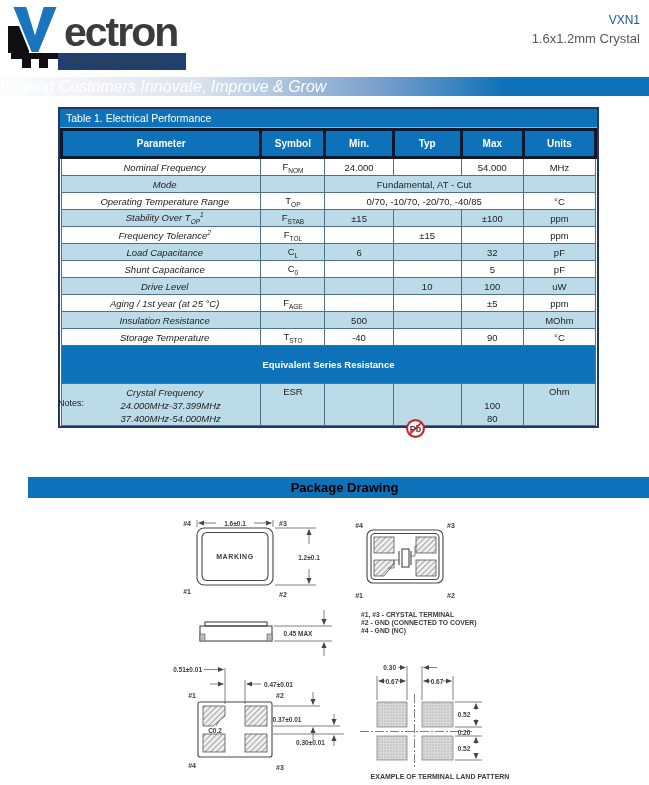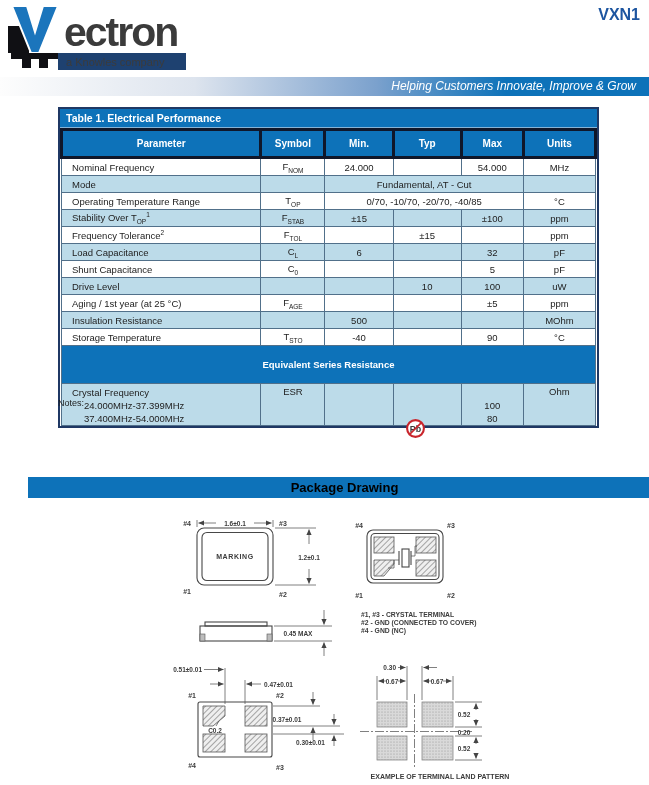--- a/index.html
+++ b/index.html
@@ -2,36 +2,36 @@
 <html style="--brand: #0d72b9; --navy: #1f3864; --lightrow: #bcdbe9; --titleblue: #1d55a0; --gray: #57585b;"><head>
 <meta charset="utf-8">
 <style>
   html,body { margin:0; padding:0; }
   .page { position:relative; width:649px; height:785px; background:#fff; overflow:hidden;
           font-family:"Liberation Sans", sans-serif; color:#222; }
 
   
   .logo { position:absolute; left:8px; top:5px; }
   .hdr-right { position:absolute; right:9px; top:5px; text-align:right; }
-  .hdr-product { font-size:16px; font-weight:bold; color:var(--titleblue,#1d55a0); line-height:19px; }
+  .hdr-product { font-size:12px; font-weight:normal; color:var(--titleblue,#1d55a0); line-height:19px;margin-top:6px; }
   .hdr-sub { font-size:13px; font-weight:500; color:var(--gray,#57585b); line-height:17px; }
   .tagline { position:absolute; left:0; top:77px; width:649px; height:19px;
              background:linear-gradient(90deg,#fdfdfd 0%,#dde4ee 30%,#7ba1cd 58%,var(--brand,#0d72b9) 78%);
-             color:#fff; font-size:12px; font-style:italic; font-weight:500;
-             text-align:right; line-height:19px; box-sizing:border-box; padding-right:13px; }
+             color:#fff; font-size:16px; font-style:italic; font-weight:500;
+             text-align:left; line-height:19px; box-sizing:border-box; padding-right:13px; }
 
   
   .doc-table { position:absolute; left:58px; top:107px; width:537px; border:2px solid var(--navy,#1f3864); }
-  .table-title { background:var(--brand,#0d72b9); color:#fff; font-weight:bold; font-size:10.5px;
+  .table-title { background:var(--brand,#0d72b9); color:#fff; font-weight:normal; font-size:10.5px;
                  padding:3px 0 3px 6px; border-bottom:1px solid #86b3d6; }
   table { border-collapse:collapse; width:100%; table-layout:fixed; }
   th { background:var(--brand,#0d72b9); color:#fff; font-weight:bold; font-size:10px; height:23px;
        border:3px solid #0f172a; }
   td { border:1px solid #51708a; height:16px; padding:0 3px; font-size:9.5px; background:#fff; }
-  td.param { text-align:left; padding-left:10px; }
+  td.param { text-align:center; padding-left:10px;font-style:italic; }
   td.c { text-align:center; }
   tr.shaded td { background:var(--lightrow,#bcdbe9);margin-left:8px; }
   tr.section td { background:var(--brand,#0d72b9); color:#fff; text-align:center; font-weight:bold;
                   height:13px; font-size:9.5px; padding:12px; }
   sub { font-size:6.5px; }
   sup { font-size:6.5px; }
   tr.esr td { vertical-align:top; padding-top:2px; }
   tr.esr td div { line-height:13px; }
   .indent { padding-left:12px; }
 
@@ -69,20 +69,21 @@
         <path d="M3,48 h49 v6 h-12 v9 h-9 v-9 h-8 v9 h-9 v-9 H3 z" fill="#101014"></path>
       </g>
       <text x="56" y="41" font-size="41" font-weight="bold" fill="#1b75bc" letter-spacing="-2">ectron</text>
       <rect x="50" y="48" width="128" height="17" fill="#1e4170"></rect>
       <text x="58" y="61" font-size="11" fill="#ffffff">a Knowles company</text>
     </svg>
   </div>
 
   <div class="hdr-right">
     <div class="hdr-product">VXN1</div>
+    <div class="hdr-sub">1.6x1.2mm Crystal</div>
   </div>
 
   <div class="tagline">Helping Customers Innovate, Improve &amp; Grow</div>
 
   <div class="doc-table">
     <div class="table-title">Table 1. Electrical Performance</div>
     <table>
       <colgroup>
         <col style="width:199px">
           <col style="width:64px">

